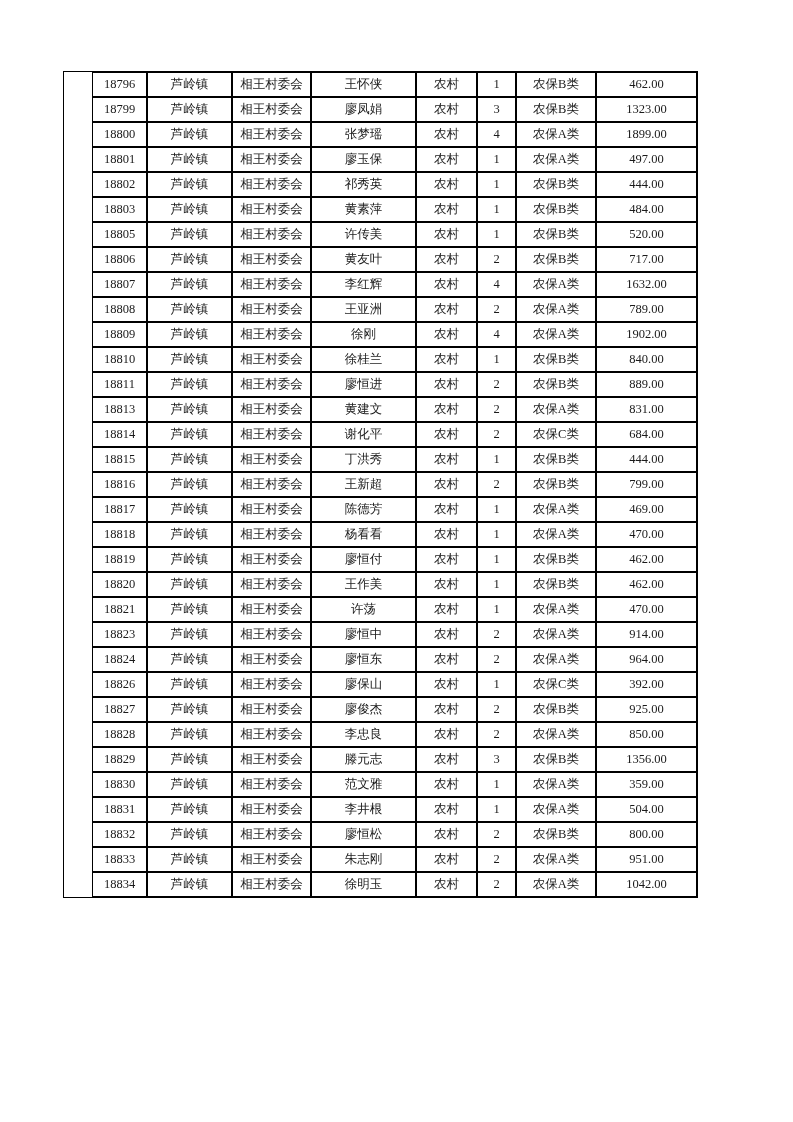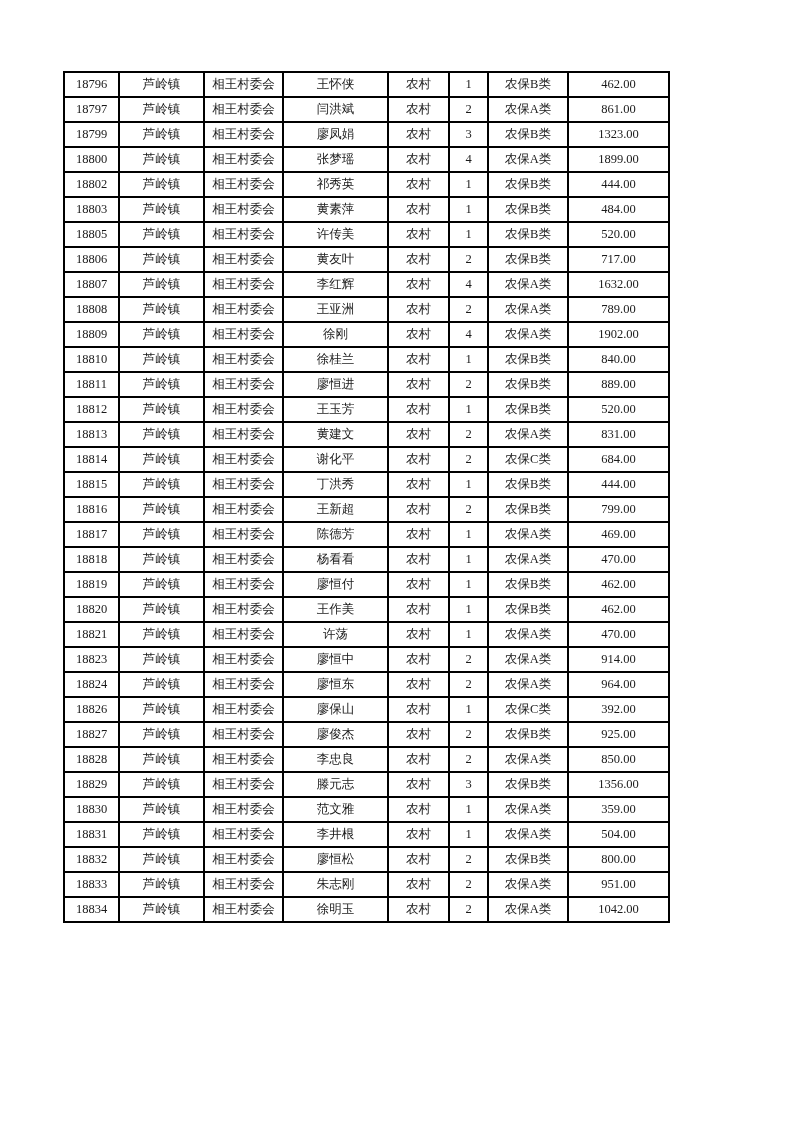--- a/index.html
+++ b/index.html
@@ -21,20 +21,21 @@
   }
   table.roster {
     position: absolute;
     left: 63px;
     top: 71px;
     border-collapse: separate;
     border-spacing: 0;
     table-layout: fixed;
     border: 1px solid #000000;
     background: #ffffff;
+    padding-left: 28px;
   }
   table.roster td {
     box-sizing: border-box;
     border: 1px solid #000000;
     height: 25px;
     padding: 0 2px;
     text-align: center;
     vertical-align: middle;
     font-size: 12.5px;
     line-height: 1;
@@ -71,50 +72,50 @@
           <td>18796</td>
           <td>芦岭镇</td>
           <td>相王村委会</td>
           <td>王怀侠</td>
           <td>农村</td>
           <td>1</td>
           <td>农保B类</td>
           <td>462.00</td>
         </tr>
         <tr>
-          <td>18797</td>
-          <td>芦岭镇</td>
-          <td>相王村委会</td>
-          <td>闫洪斌</td>
-          <td>农村</td>
-          <td>2</td>
-          <td>农保A类</td>
-          <td>861.00</td>
-        </tr>
-        <tr>
           <td>18799</td>
           <td>芦岭镇</td>
           <td>相王村委会</td>
           <td>廖凤娟</td>
           <td>农村</td>
           <td>3</td>
           <td>农保B类</td>
           <td>1323.00</td>
         </tr>
         <tr>
           <td>18800</td>
           <td>芦岭镇</td>
           <td>相王村委会</td>
           <td>张梦瑶</td>
           <td>农村</td>
           <td>4</td>
           <td>农保A类</td>
           <td>1899.00</td>
         </tr>
         <tr>
+          <td>18801</td>
+          <td>芦岭镇</td>
+          <td>相王村委会</td>
+          <td>廖玉保</td>
+          <td>农村</td>
+          <td>1</td>
+          <td>农保A类</td>
+          <td>497.00</td>
+        </tr>
+        <tr>
           <td>18802</td>
           <td>芦岭镇</td>
           <td>相王村委会</td>
           <td>祁秀英</td>
           <td>农村</td>
           <td>1</td>
           <td>农保B类</td>
           <td>444.00</td>
         </tr>
         <tr>
@@ -189,30 +190,20 @@
         </tr>
         <tr>
           <td>18811</td>
           <td>芦岭镇</td>
           <td>相王村委会</td>
           <td>廖恒进</td>
           <td>农村</td>
           <td>2</td>
           <td>农保B类</td>
           <td>889.00</td>
-        </tr>
-        <tr>
-          <td>18812</td>
-          <td>芦岭镇</td>
-          <td>相王村委会</td>
-          <td>王玉芳</td>
-          <td>农村</td>
-          <td>1</td>
-          <td>农保B类</td>
-          <td>520.00</td>
         </tr>
         <tr>
           <td>18813</td>
           <td>芦岭镇</td>
           <td>相王村委会</td>
           <td>黄建文</td>
           <td>农村</td>
           <td>2</td>
           <td>农保A类</td>
           <td>831.00</td>

